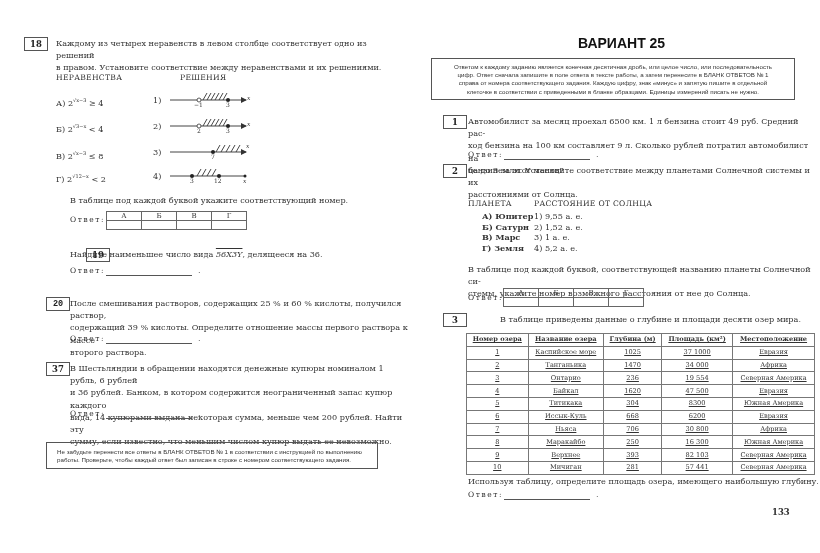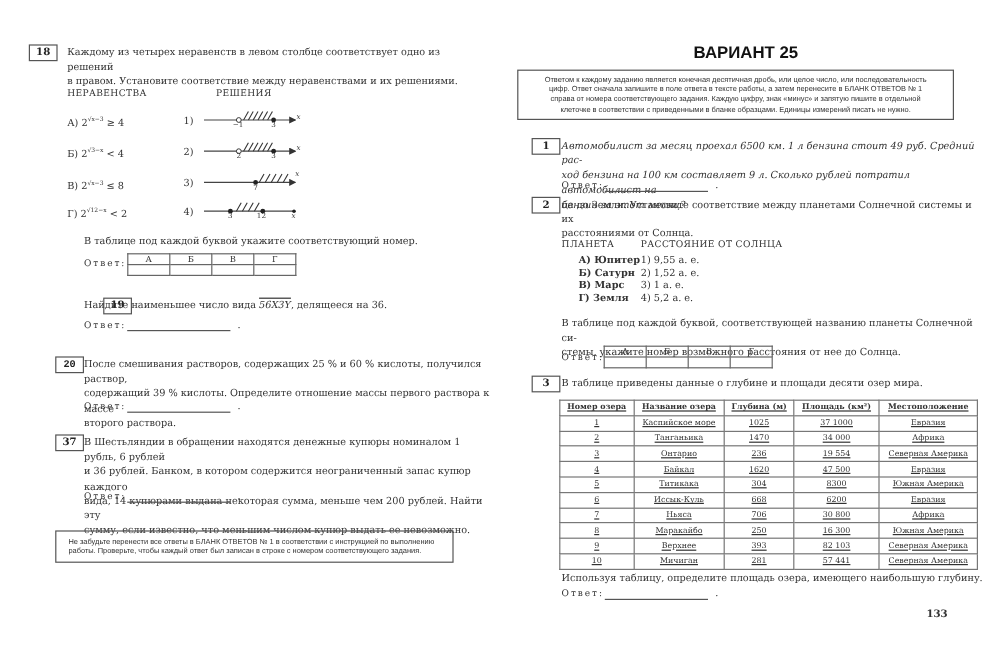--- a/index.html
+++ b/index.html
@@ -176,21 +176,21 @@
 <div class="page right">
   <div class="title" style="left:168px;top:35px;">ВАРИАНТ 25</div>
   <div class="notice" style="left:21px;top:58px;width:364px;height:42px;padding:4px 8px;text-align:center;">
     <div>Ответом к каждому заданию является конечная десятичная дробь, или целое число, или последовательность</div>
     <div>цифр. Ответ сначала запишите в поле ответа в тексте работы, а затем перенесите в БЛАНК ОТВЕТОВ № 1</div>
     <div>справа от номера соответствующего задания. Каждую цифру, знак «минус» и запятую пишите в отдельной</div>
     <div>клеточке в соответствии с приведенными в бланке образцами. Единицы измерений писать не нужно.</div>
   </div>
 
   <div class="numbox" style="left:33px;top:115px;">1</div>
-  <div class="abs t" style="left:58px;top:115px;width:346px;font-style:italic;">
+  <div class="abs t" style="left:58px;top:115px;width:346px;">
     <div>Автомобилист за месяц проехал 6500 км. 1 л бензина стоит 49 руб. Средний рас-</div>
     <div>ход бензина на 100 км составляет 9 л. Сколько рублей потратил автомобилист на</div>
     <div>бензин за этот месяц?</div>
   </div>
   <div class="abs otvet" style="left:58px;top:150px;">Ответ:</div>
   <div class="ansline" style="left:94px;top:159px;width:86px;"></div>
   <div class="abs dot" style="left:186px;top:150px;">.</div>
 
   <div class="numbox" style="left:33px;top:164px;">2</div>
   <div class="abs t" style="left:58px;top:164px;width:346px;">
@@ -227,21 +227,21 @@
     <tr>
       <td></td>
       <td></td>
       <td></td>
       <td></td>
     </tr>
   </tbody>
     </table>
 
   <div class="numbox" style="left:33px;top:313px;">3</div>
-  <div class="abs t" style="left:58px;top:313px;">В таблице приведены данные о глубине и площади десяти озер мира.</div>
+  <div class="abs t" style="left:58px;top:313px;padding-left:32px;">В таблице приведены данные о глубине и площади десяти озер мира.</div>
   <table class="lakes" style="left:56px;top:333px;width:349px;text-decoration:underline;">
     <thead>
       <tr>
         <th>Номер озера</th>
         <th>Название озера</th>
         <th>Глубина (м)</th>
         <th>Площадь (км²)</th>
         <th>Местоположение</th>
       </tr>
     </thead>

